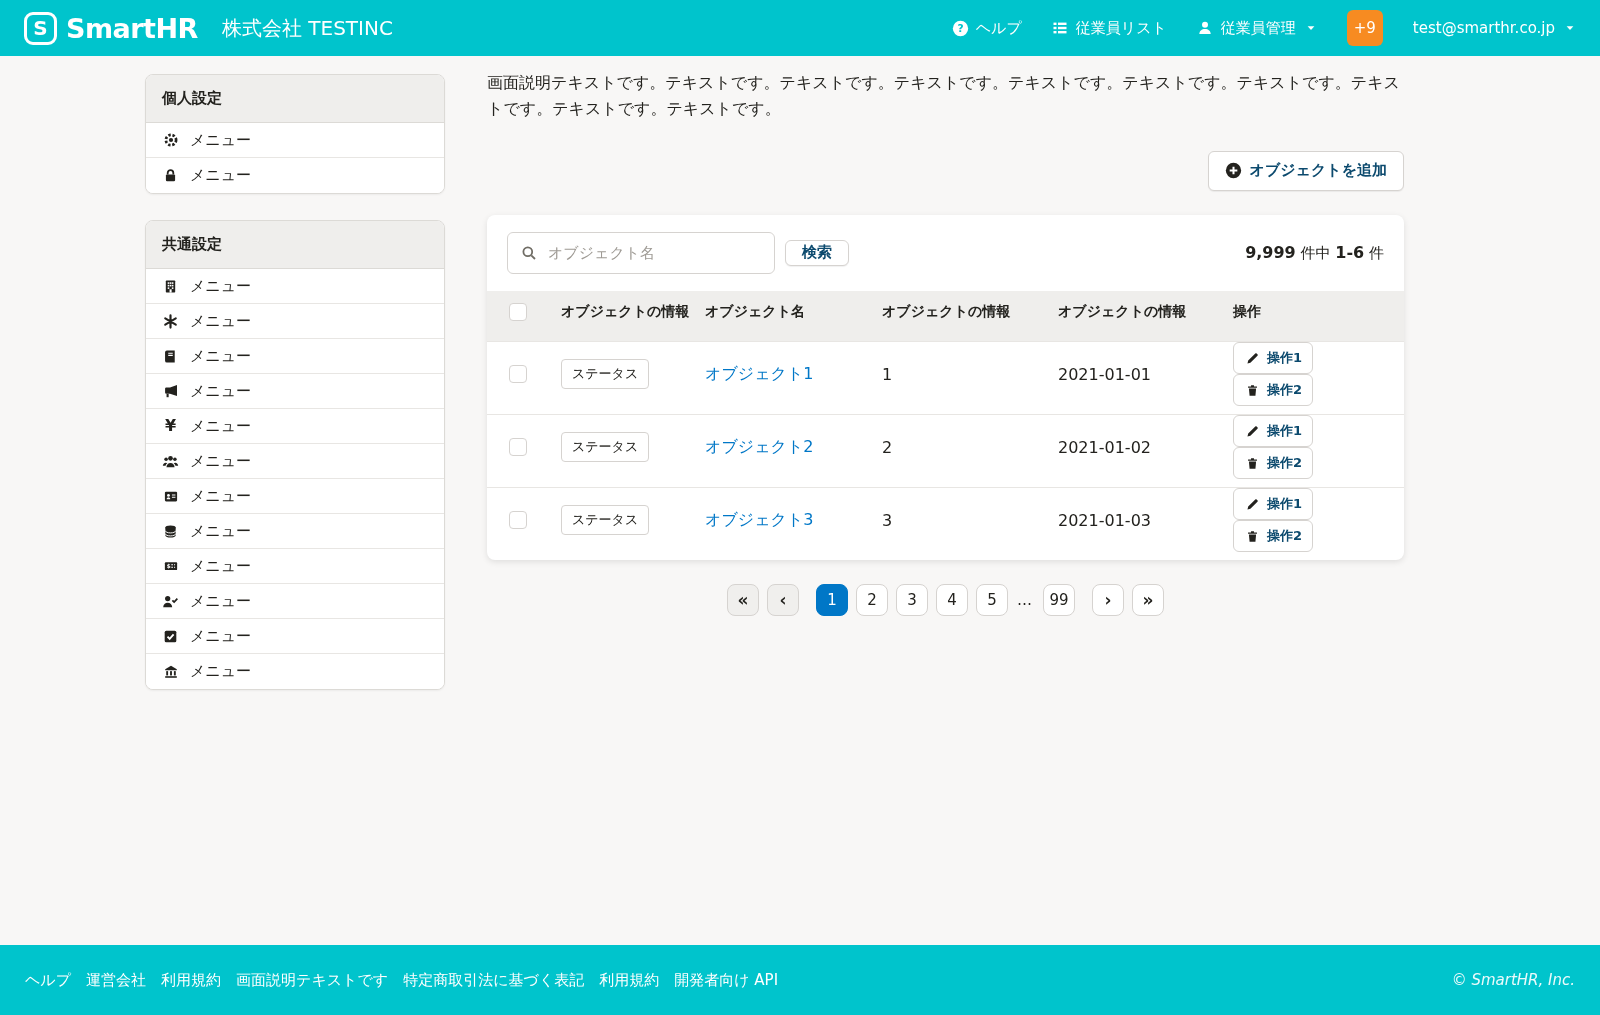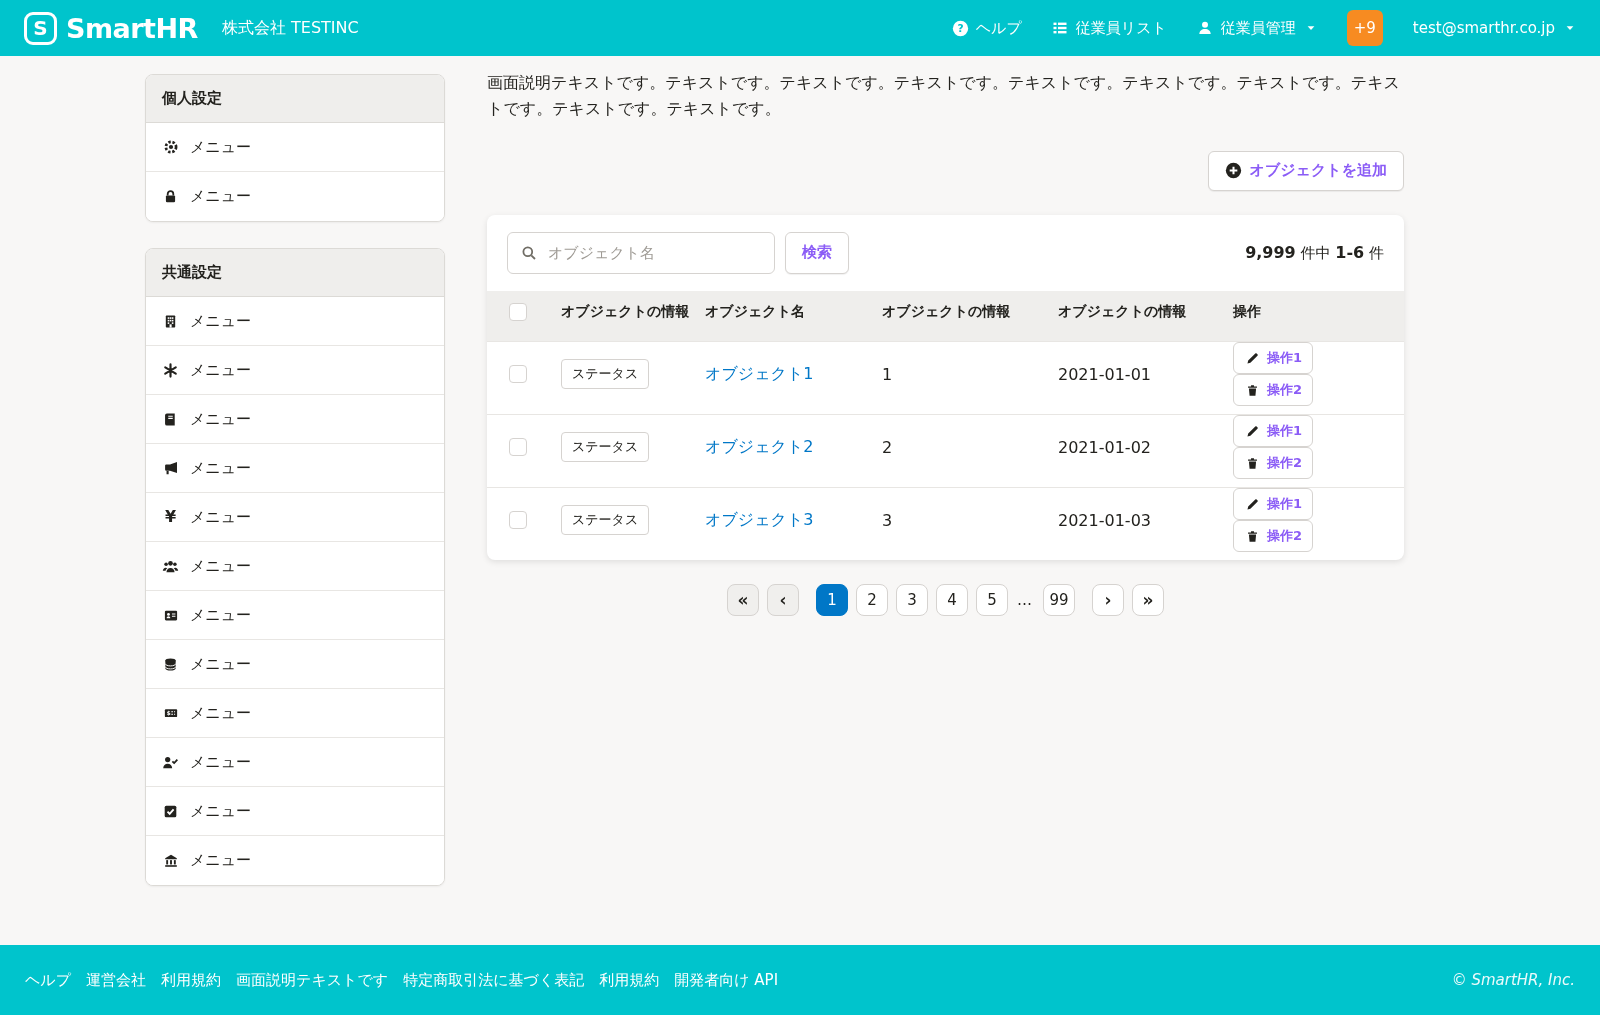--- a/index.html
+++ b/index.html
@@ -17,67 +17,67 @@
     height:56px; background:#00c4cc; color:#fff;
     display:flex; align-items:center; padding:0 24px; flex-shrink:0;
   }
   .logo-link { display:flex; align-items:center; gap:9px; cursor:pointer; }
   .logo-box {
     width:33px; height:33px; border:3px solid #fff; border-radius:9px;
     display:flex; align-items:center; justify-content:center;
     font-size:20px; font-weight:bold; line-height:1;
   }
   .brand-name { font-size:27px; font-weight:bold; letter-spacing:-0.5px; }
-  .company-name { font-size:16px; margin-left:24px; }
+  .company-name { font-size:20px; margin-left:24px; }
   .header-nav { margin-left:auto; display:flex; align-items:center; gap:30px; }
   .nav-item { display:flex; align-items:center; gap:7px; font-size:15px; cursor:pointer; white-space:nowrap; }
   .caret { margin-left:2px; }
   .notif-badge {
     width:36px; height:36px; background:#f78b21; border-radius:6px;
     display:flex; align-items:center; justify-content:center; font-size:15px; cursor:pointer;
   }
 
   
   .content { flex:1; display:flex; padding-left:145px; overflow:hidden; }
   .sidebar { width:300px; flex-shrink:0; padding-top:18px; }
   .side-box {
     background:#fff; border:1px solid #dcdad6; border-radius:8px;
     overflow:hidden; box-shadow:0 1px 2px rgba(0,0,0,.05); margin-bottom:26px;
   }
   .side-head { background:#efeeec; padding:14px 16px; font-size:15px; font-weight:bold; border-bottom:1px solid #dcdad6; }
   .side-item {
-    display:flex; align-items:center; gap:11px; height:49px; padding:0 16px;
+    display:flex; align-items:center; gap:11px; height:35px; padding:0 16px;
     border-bottom:1px solid #e8e6e3; font-size:15px; cursor:pointer; background:#fff;
   }
   .side-item:last-child { border-bottom:none; }
   .ic { width:17px; display:flex; justify-content:center; align-items:center; flex-shrink:0; color:#23221e; }
   .yen-glyph { font-size:16px; font-weight:bold; line-height:1; }
 
   .main { margin-left:42px; width:917px; }
   .page-title { font-size:28px; font-weight:400; margin:30px 0 0; }
   .page-desc { font-size:16px; line-height:1.65; margin-top:14px; }
 
   .btn {
     background:#fff; border:1px solid #d6d3d0; border-radius:6px;
-    font-family:inherit; font-size:15px; font-weight:bold; color:#8b5cf6;
+    font-family:inherit; font-size:15px; font-weight:bold; color:#0c4a6e;
     display:inline-flex; align-items:center; gap:8px; padding:0 16px; height:40px;
     box-shadow:0 1px 1px rgba(0,0,0,.06); cursor:pointer; white-space:nowrap;
   }
   .add-row { display:flex; justify-content:flex-end; margin-top:28px; }
 
   
   .panel { background:#fff; border-radius:8px; box-shadow:0 2px 6px rgba(0,0,0,.1); margin-top:24px; overflow:hidden; }
   .panel-top { display:flex; align-items:center; padding:17px 20px; }
   .search-box {
     display:flex; align-items:center; gap:9px; width:268px; height:42px;
     border:1px solid #d6d3d0; border-radius:6px; padding:0 12px; background:#fff;
   }
   .search-box input { border:none; outline:none; flex:1; font-size:15px; font-family:inherit; color:#23221e; min-width:0; }
   .search-box input::placeholder { color:#9e9a94; }
-  .search-btn { margin-left:10px; height:42px; }
+  .search-btn { margin-left:10px; height:26px; }
   .result-count { margin-left:auto; font-size:15px; }
   .result-count b { font-size:16px; }
 
   table { width:100%; border-collapse:collapse; table-layout:fixed; }
   th, td { padding:0 8px 8px 0; text-align:left; vertical-align:middle;margin-left:36px; }
   thead th { background:#efeeec; height:51px; font-size:14px; font-weight:bold; }
   tbody td { height:50px; border-top:1px solid #e8e6e3; font-size:16px; }
   .col-check { width:74px; padding-left:22px; }
   .col-1 { width:144px; } .col-2 { width:177px; } .col-3 { width:176px; } .col-4 { width:175px; }
   .checkbox {

